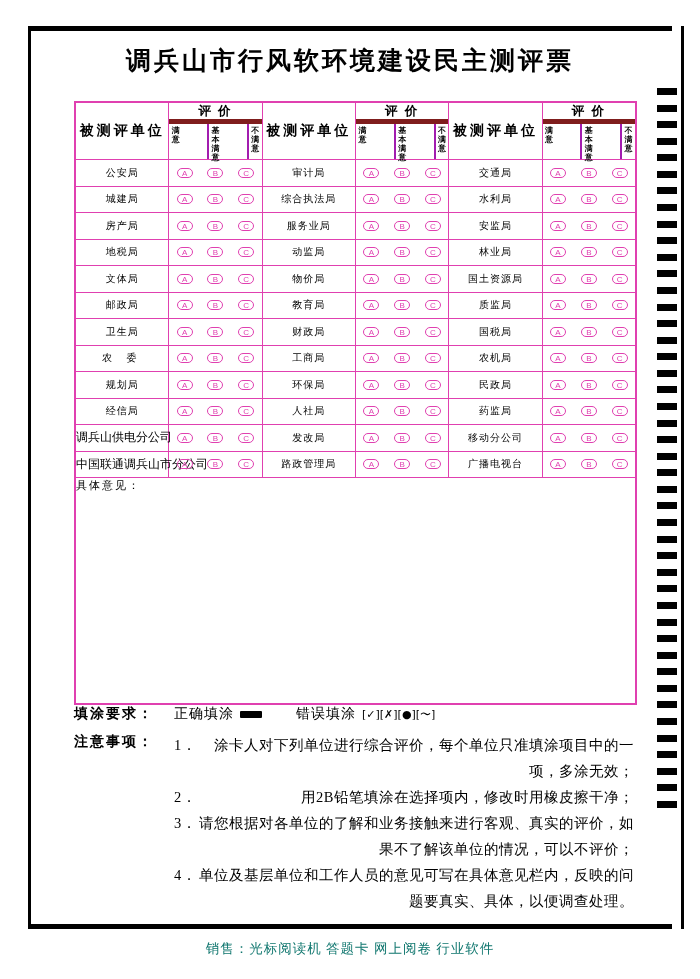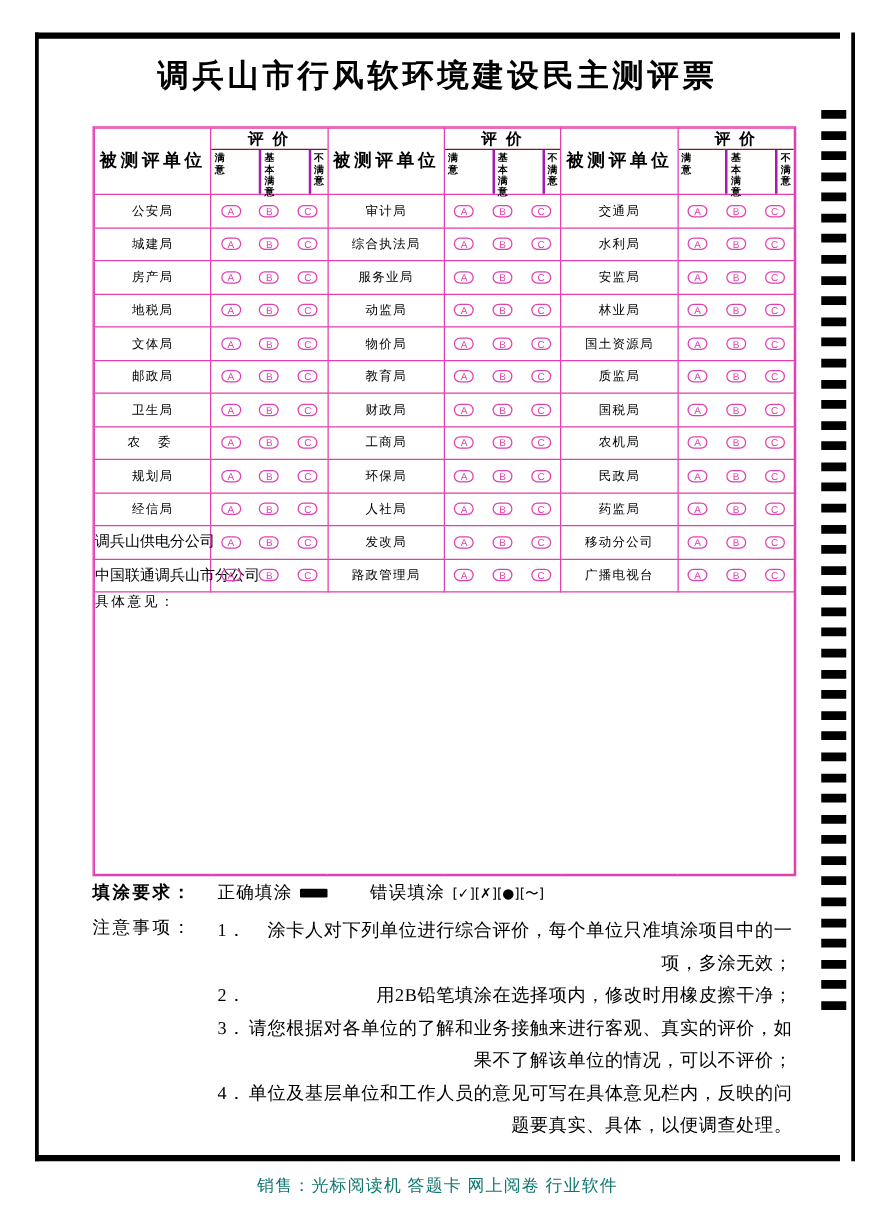--- a/index.html
+++ b/index.html
@@ -98,21 +98,21 @@
     vertical-align: middle;
   }
   .eval-head {
     text-align: center;
     vertical-align: top;
     padding: 0;
   }
   .eval-head-top {
     font-size: 12.5px;
     letter-spacing: 2px;
-    border-bottom: 1px solid #7f1d1d;
+    border-bottom: 5px solid #7f1d1d;
     height: 16px;
     line-height: 16px;
   }
   .eval-head-sub {
     display: flex;
     height: 35px;
     gap: 25px;
   }
   .eval-head-sub > div {
     flex: 1;
@@ -203,21 +203,21 @@
     margin-left: 6px;
     font-size: 11px;
     letter-spacing: 0px;
     font-family: "DejaVu Sans", sans-serif;
   }
   .note-block {
     display: flex;
     align-items: flex-start;
   }
   .note-block-label {
-    font-weight: normal;
+    font-weight: bold;
     letter-spacing: 2px;
     white-space: nowrap;
     padding-top: 1px;
   }
   .note-items {
     margin-left: 20px;
   }
   .note-item {
     display: flex;
     font-size: 14.5px;

